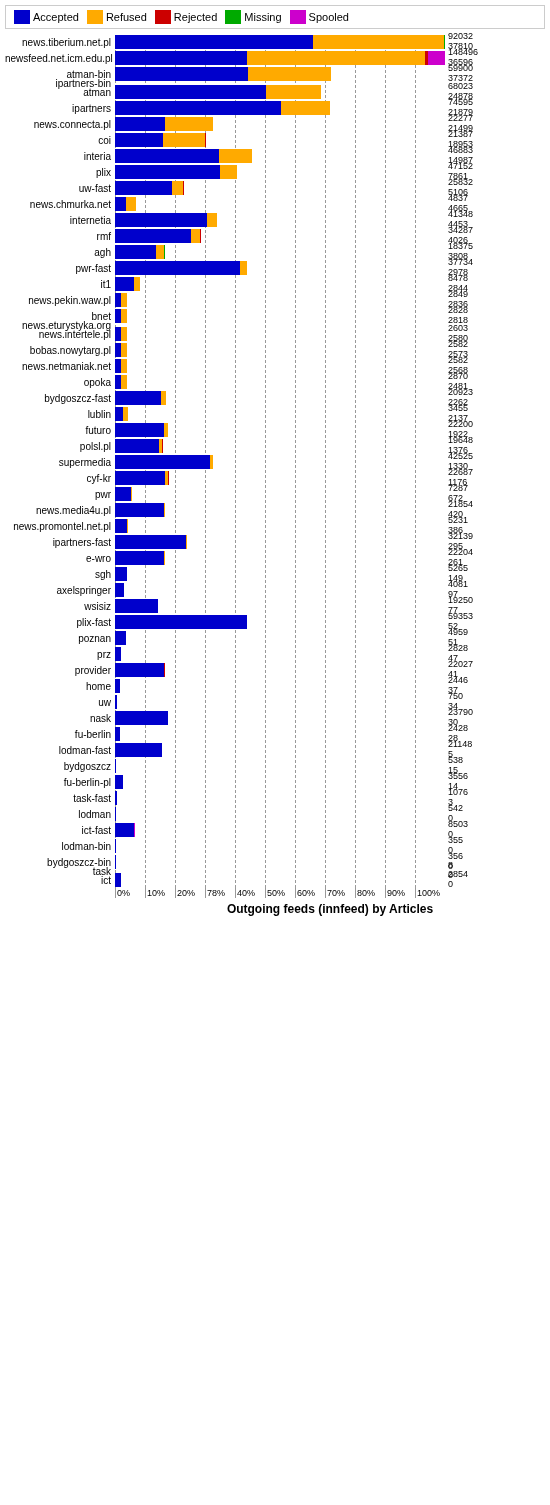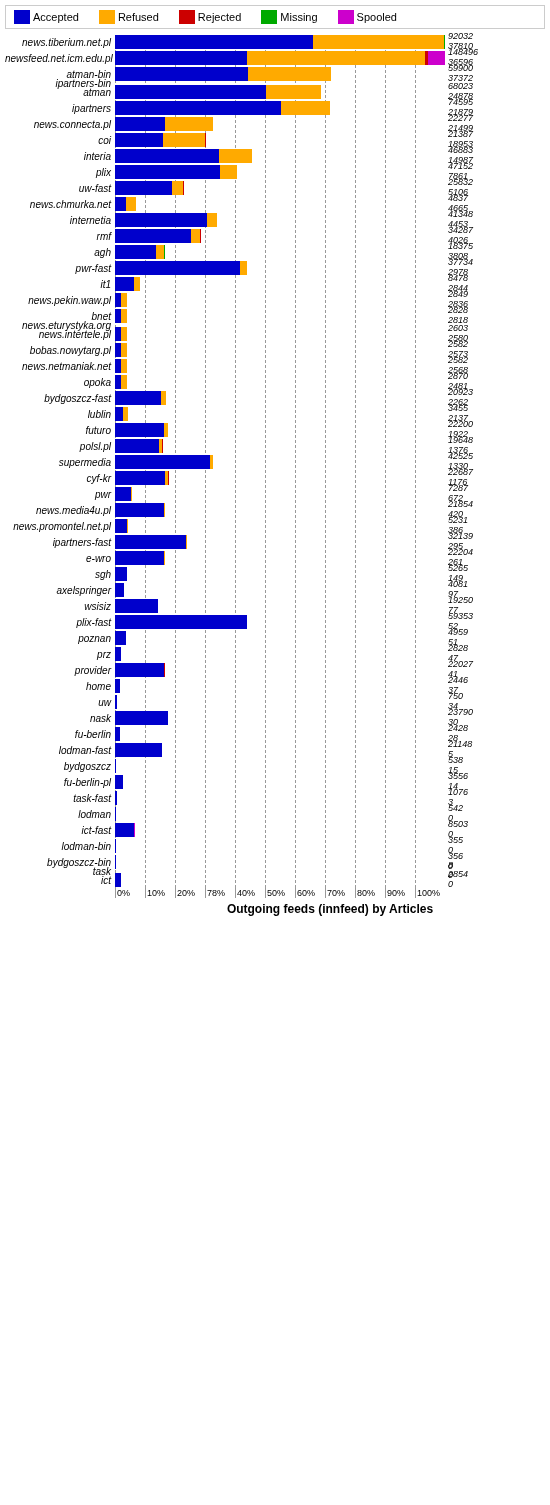--- a/index.html
+++ b/index.html
@@ -1,18 +1,18 @@
 <!DOCTYPE html>
 <html><head>
   <meta charset="utf-8">
   <style>
     * { box-sizing: border-box; margin: 0; padding: 0; }
     body { background: #fff; font-family: Arial, sans-serif; font-size: 11px; width: 550px; }
     .chart-container { width: 550px; padding: 5px; }
-    .legend { display: flex; align-items: center; gap: 20px; padding: 4px 8px; border: 1px solid #ccc; margin-bottom: 6px; flex-wrap: wrap; }
+    .legend { display: flex; align-items: center; gap: 8px; padding: 4px 8px; border: 1px solid #ccc; margin-bottom: 6px; flex-wrap: wrap; }
     .legend-item { display: flex; align-items: center; gap: 3px; }
     .legend-box { width: 16px; height: 14px; display: inline-block; }
     .chart-area { display: flex; flex-direction: column; gap: 1px; padding-left: 110px; position: relative; }
     .row { display: flex; align-items: center; margin-bottom: 1px; position: relative; }
     .row-label { position: absolute; left: -110px; width: 106px; text-align: right; font-size: 10px; white-space: nowrap; }
     .bar-container { display: flex; align-items: center; width: 330px; position: relative; }
     .bar-segment { height: 14px; display: inline-block; }
     .bar-values { position: absolute; left: 100%; padding-left: 3px; font-size: 9px; white-space: nowrap; display: flex; flex-direction: column; line-height: 1.1; }
     .val-top { color: #000; }
     .val-bot { color: #000; }
@@ -44,21 +44,21 @@
     <div class="legend-item">
       <span class="legend-box" style="background:#00aa00;"></span>
       <span>Missing</span>
     </div>
     <div class="legend-item">
       <span class="legend-box" style="background:#cc00cc;"></span>
       <span>Spooled</span>
     </div>
   </div>
 
-  <div class="chart-area" id="chart-area" style="position:relative;font-style:italic;">
+  <div class="chart-area" id="chart-area" style="position:relative;">
   <div class="dashed-lines">
         <div class="dashed-line"></div>
         <div class="dashed-line"></div>
         <div class="dashed-line"></div>
         <div class="dashed-line"></div>
         <div class="dashed-line"></div>
         <div class="dashed-line"></div>
         <div class="dashed-line"></div>
         <div class="dashed-line"></div>
         <div class="dashed-line"></div>

